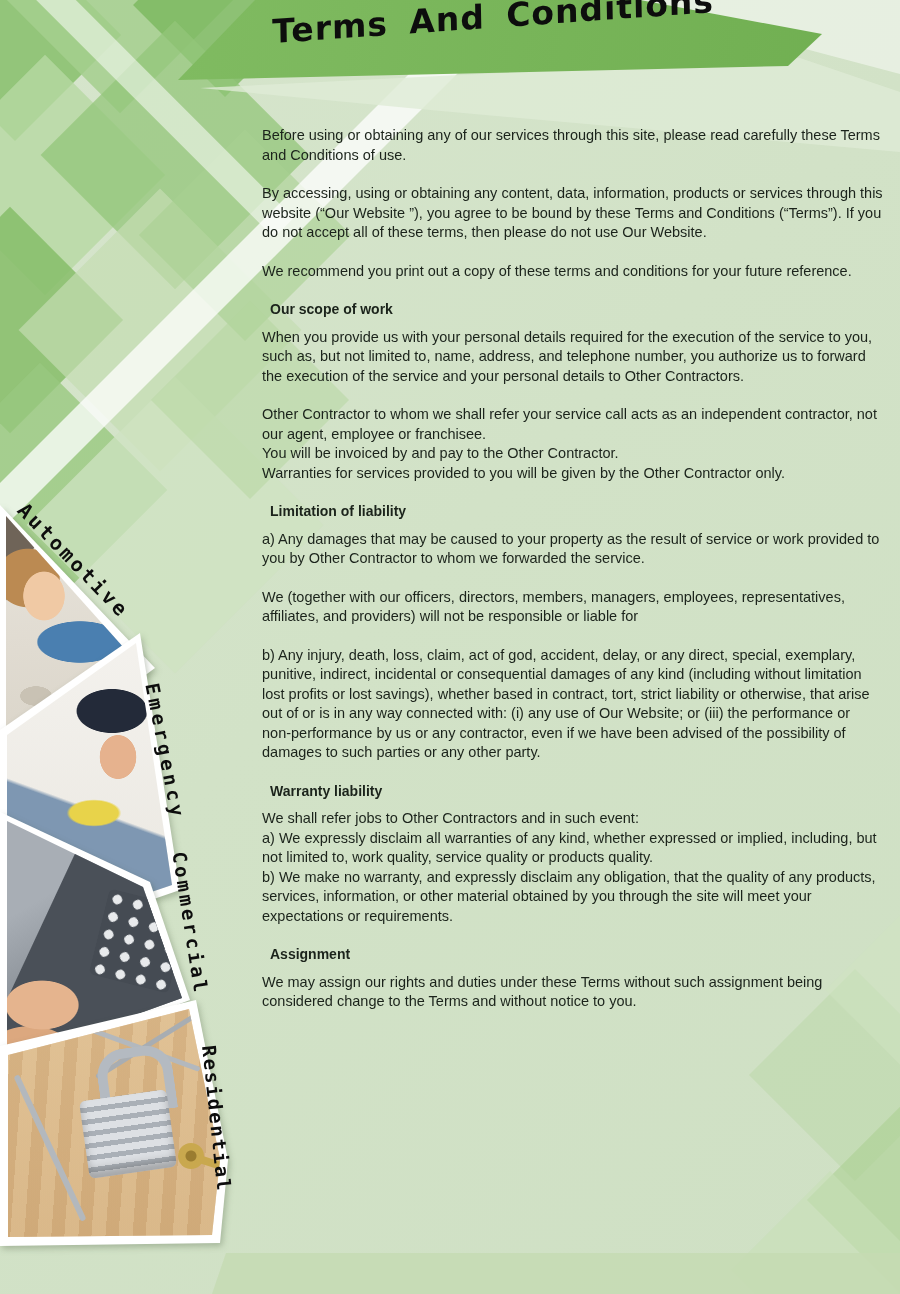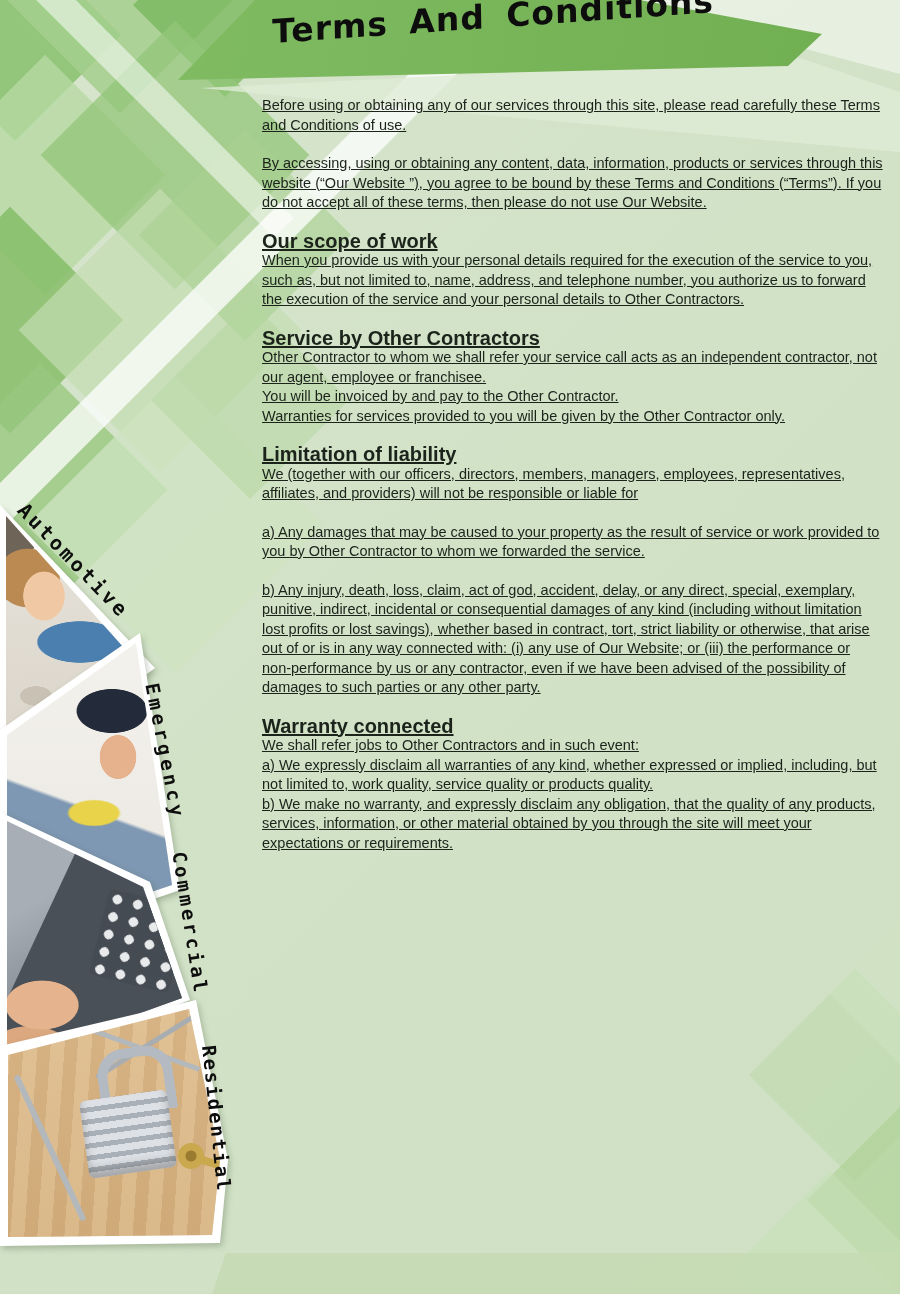--- a/index.html
+++ b/index.html
@@ -29,24 +29,24 @@
   .photo{position:absolute;z-index:5;filter:drop-shadow(2px 3px 3px rgba(60,80,50,.3));}
   .photo .frame{position:absolute;left:0;top:0;right:0;bottom:0;background:#fff;}
   .photo .scene{position:absolute;left:0;top:0;right:0;bottom:0;}
   .sp{position:absolute;}
   
   .side-label{
     position:absolute;z-index:8;font-family:"DejaVu Sans Mono",monospace;
     font-weight:bold;color:#0d0d0d;white-space:nowrap;transform-origin:0 0;
   }
   
-  .doc{position:absolute;left:262px;top:96px;width:621px;z-index:4;
-       font-size:14.5px;line-height:19.5px;text-decoration:underline;}
+  .doc{position:absolute;left:262px;top:126px;width:621px;z-index:4;
+       font-size:14.5px;line-height:19.5px;}
   .doc p{margin:0 0 19px 0;white-space:pre-line;}
-  .doc h3{margin:0;font-size:20px;line-height:19.5px;font-weight:bold;}
+  .doc h3{margin:8px;font-size:14px;line-height:19.5px;font-weight:bold;}
   
   .bottom-band{position:absolute;left:212px;right:0;top:1253px;height:41px;
     background:#c6dab3;opacity:.85;z-index:1;
     clip-path:polygon(0 100%,14px 0,100% 0,100% 100%);}
 </style>
 </head>
 <body>
 
 <div>
   <div class="pat" style="left:-60px;top:-40px;width:150px;height:150px;background:#8cc171;opacity:.9;"></div>
@@ -128,43 +128,47 @@
 </div>
 
 <div class="side-label" style="left:30px;top:498px;font-size:20px;letter-spacing:3px;transform:rotate(46deg);">Automotive</div>
 <div class="side-label" style="left:163px;top:681px;font-size:19px;letter-spacing:4px;transform:rotate(79deg);">Emergency</div>
 <div class="side-label" style="left:190px;top:850px;font-size:19px;letter-spacing:3px;transform:rotate(81deg);">Commercial</div>
 <div class="side-label" style="left:220px;top:1044px;font-size:19px;letter-spacing:2px;transform:rotate(84deg);">Residential</div>
 
 <div class="doc">
   <p>Before using or obtaining any of our services through this site, please read carefully these Terms and Conditions of use.</p>
   <p>By accessing, using or obtaining any content, data, information, products or services through this website (“Our Website ”), you agree to be bound by these Terms and Conditions (“Terms”). If you do not accept all of these terms, then please do not use Our Website.</p>
+  <p>We recommend you print out a copy of these terms and conditions for your future reference.</p>
 
   <section>
     <h3>Our scope of work</h3>
   </section>
 
   <section>
     <p>When you provide us with your personal details required for the execution of the service to you, such as, but not limited to, name, address, and telephone number, you authorize us to forward the execution of the service and your personal details to Other Contractors.</p>
   </section>
 
   <section>
-    <h3>Service by Other Contractors</h3>
     <p>Other Contractor to whom we shall refer your service call acts as an independent contractor, not our agent, employee or franchisee.
 You will be invoiced by and pay to the Other Contractor.
 Warranties for services provided to you will be given by the Other Contractor only.</p>
   </section>
 
   <section>
     <h3>Limitation of liability</h3>
+    <p>a) Any damages that may be caused to your property as the result of service or work provided to you by Other Contractor to whom we forwarded the service.</p>
     <p>We (together with our officers, directors, members, managers, employees, representatives, affiliates, and providers) will not be responsible or liable for</p>
-    <p>a) Any damages that may be caused to your property as the result of service or work provided to you by Other Contractor to whom we forwarded the service.</p>
     <p>b) Any injury, death, loss, claim, act of god, accident, delay, or any direct, special, exemplary, punitive, indirect, incidental or consequential damages of any kind (including without limitation lost profits or lost savings), whether based in contract, tort, strict liability or otherwise, that arise out of or is in any way connected with: (i) any use of Our Website; or (iii) the performance or non-performance by us or any contractor, even if we have been advised of the possibility of damages to such parties or any other party.</p>
   </section>
 
   <section>
-    <h3>Warranty connected</h3>
+    <h3>Warranty liability</h3>
     <p>We shall refer jobs to Other Contractors and in such event:
 a) We expressly disclaim all warranties of any kind, whether expressed or implied, including, but not limited to, work quality, service quality or products quality.
 b) We make no warranty, and expressly disclaim any obligation, that the quality of any products, services, information, or other material obtained by you through the site will meet your expectations or requirements.</p>
   </section>
 
+  <section>
+    <h3>Assignment</h3>
+    <p>We may assign our rights and duties under these Terms without such assignment being considered change to the Terms and without notice to you.</p>
+  </section>
 </div>
 
 </body></html>

